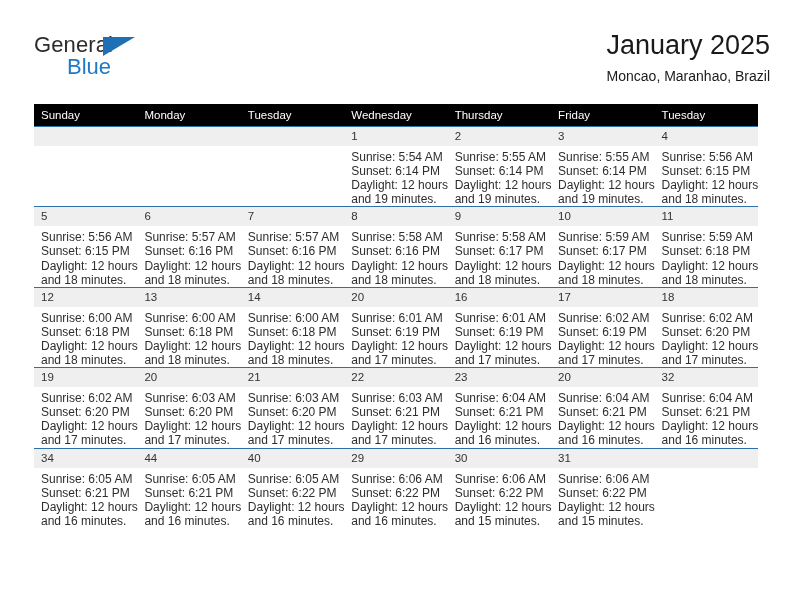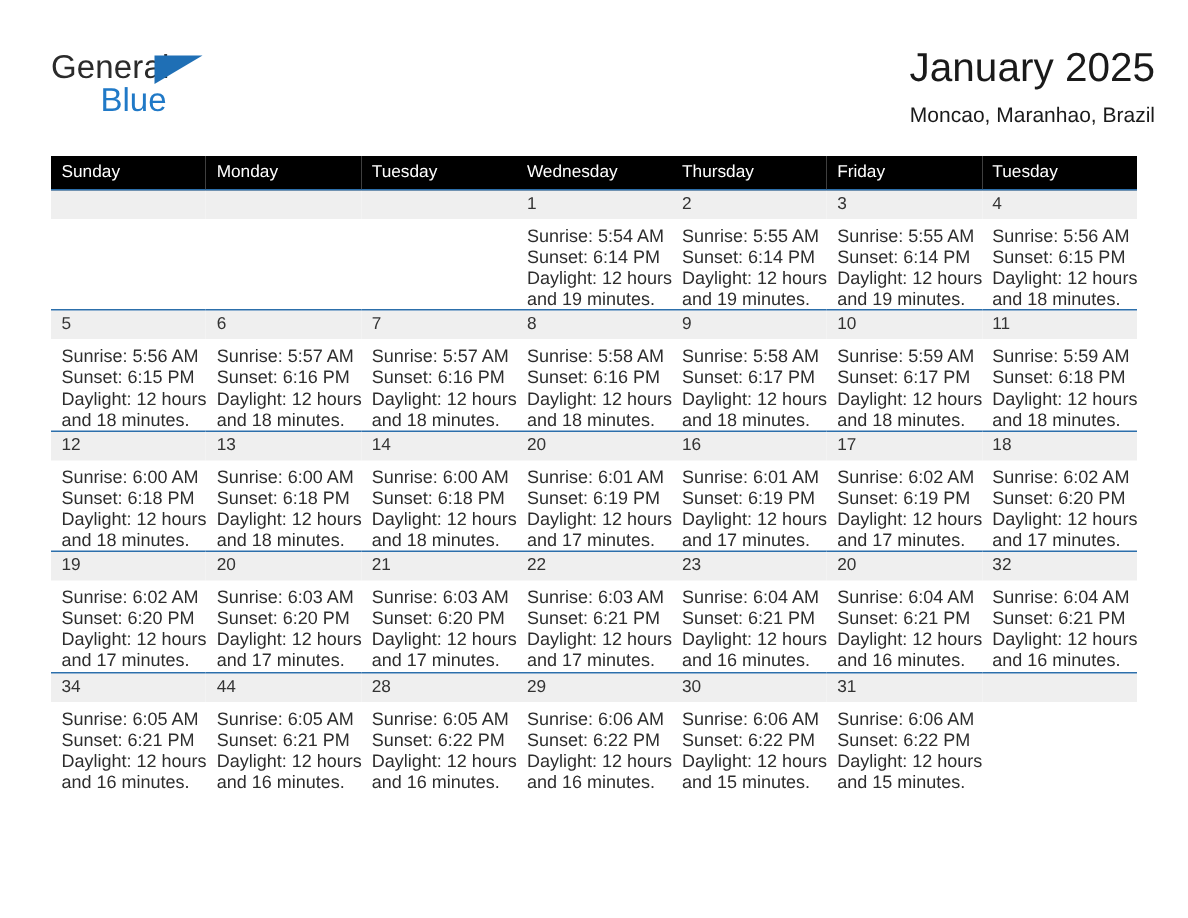--- a/index.html
+++ b/index.html
@@ -449,21 +449,21 @@
         <td>
           <div class="daynum">44</div>
           <div class="cellbody">
             <div>Sunrise: 6:05 AM</div>
             <div>Sunset: 6:21 PM</div>
             <div>Daylight: 12 hours</div>
             <div>and 16 minutes.</div>
           </div>
         </td>
         <td>
-          <div class="daynum">28</div>
+          <div class="daynum">40</div>
           <div class="cellbody">
             <div>Sunrise: 6:05 AM</div>
             <div>Sunset: 6:22 PM</div>
             <div>Daylight: 12 hours</div>
             <div>and 16 minutes.</div>
           </div>
         </td>
         <td>
           <div class="daynum">29</div>
           <div class="cellbody">

